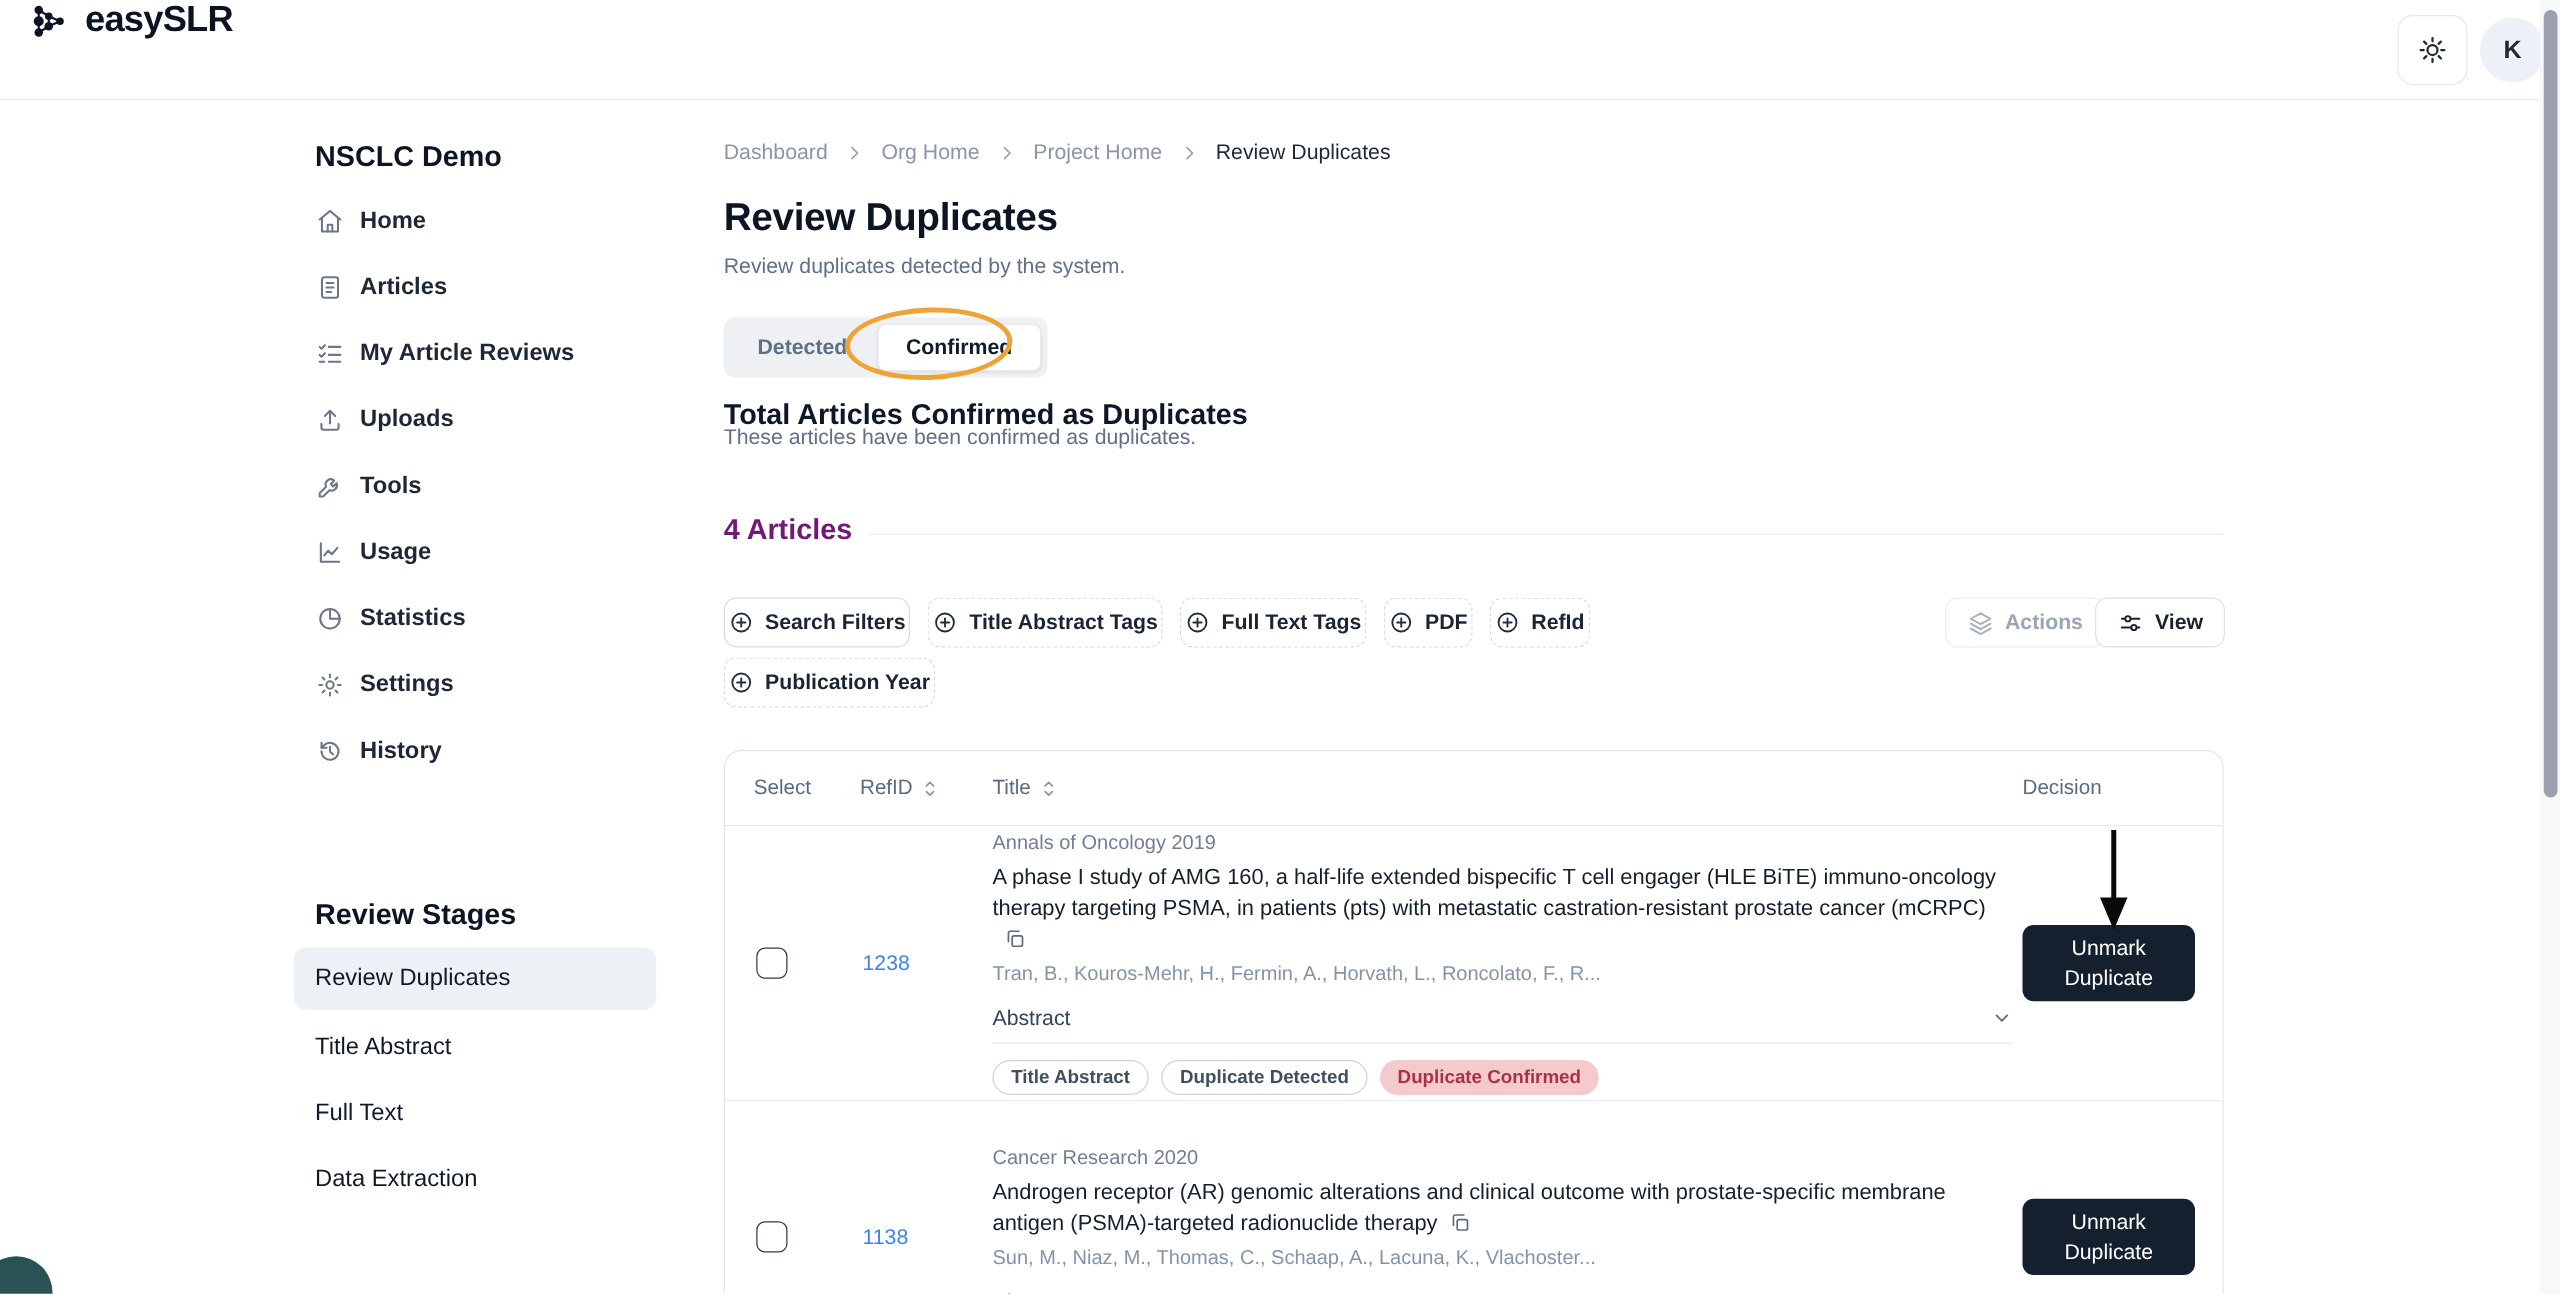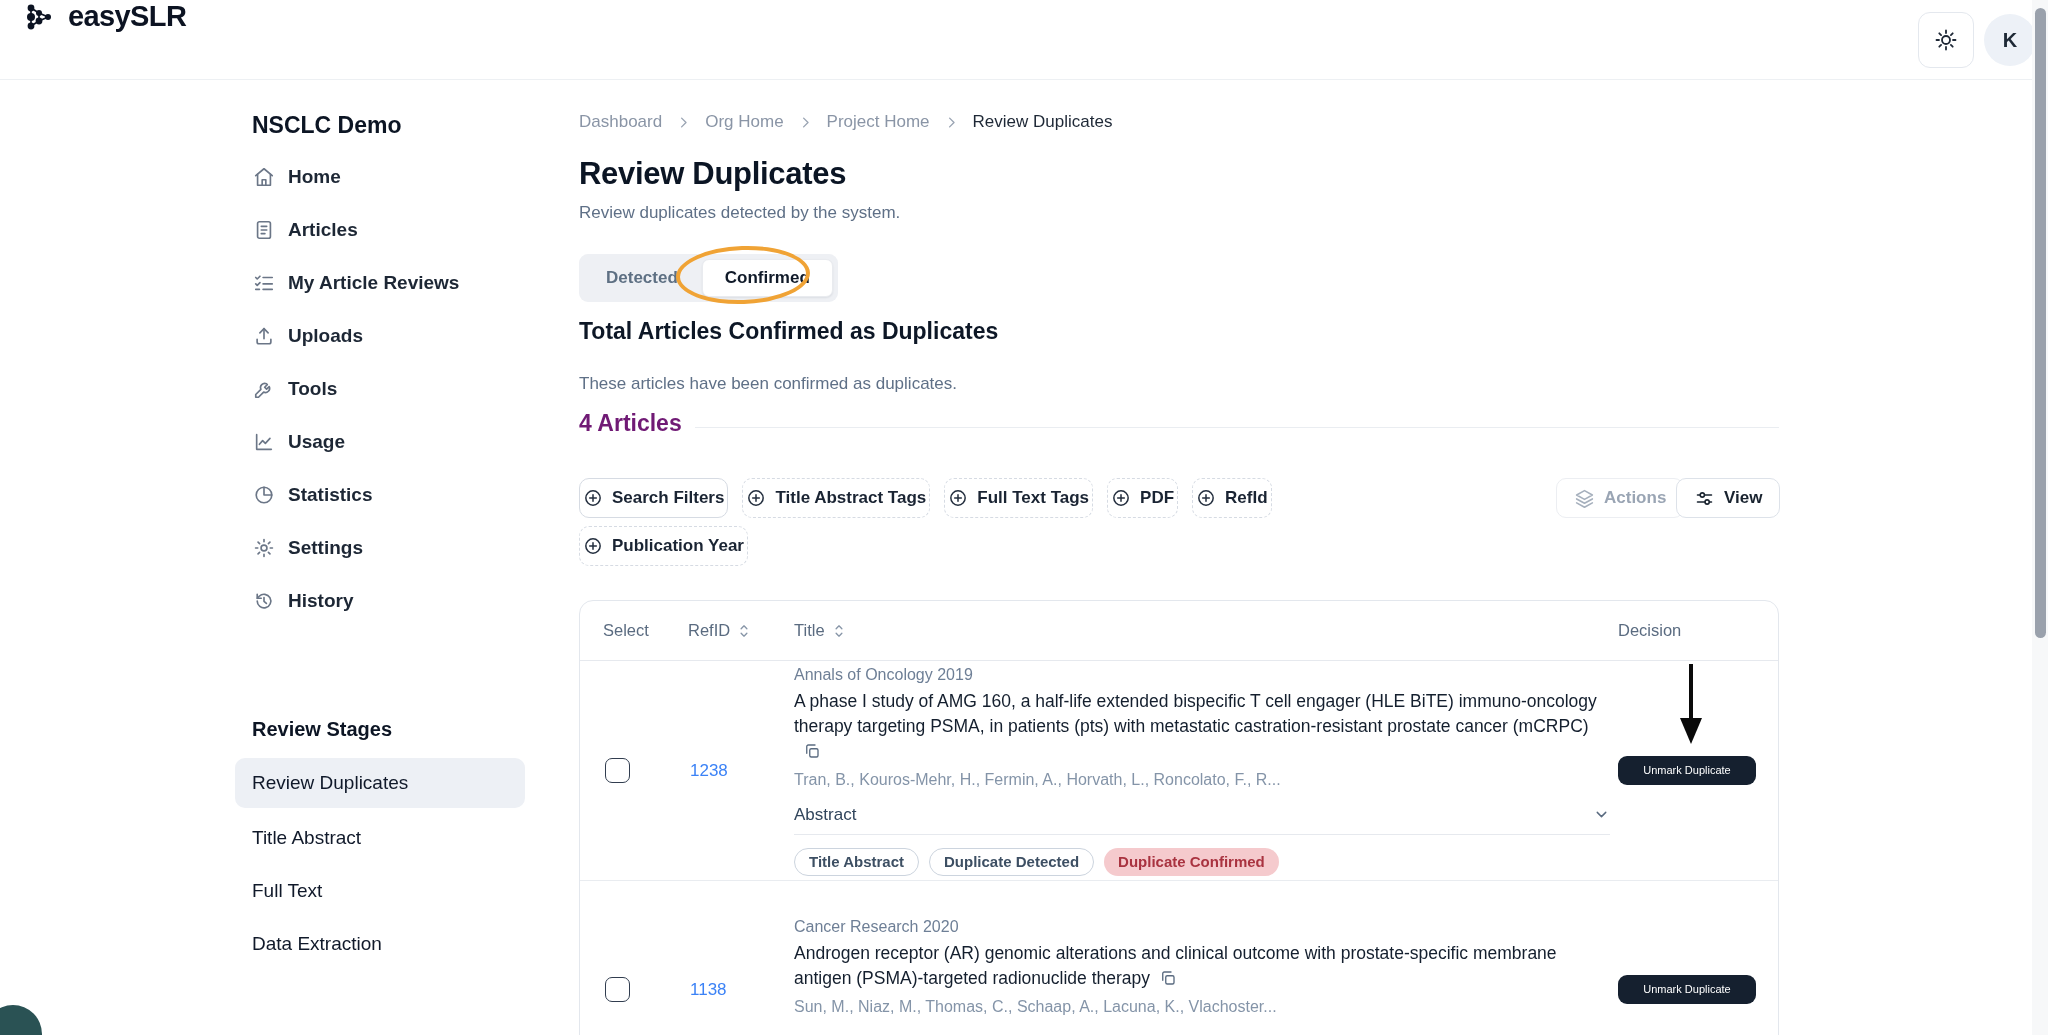--- a/index.html
+++ b/index.html
@@ -14,42 +14,42 @@
   .theme-btn { position:absolute; left:1918px; top:12px; width:56px; height:56px; border:1px solid #e4e8ee; border-radius:12px; background:#fff; display:flex; align-items:center; justify-content:center; color:#1f2937; cursor:pointer; }
   .avatar { position:absolute; left:1984px; top:14px; width:52px; height:52px; border-radius:50%; background:#edf1f7; display:flex; align-items:center; justify-content:center; font-size:20px; font-weight:600; color:#1e2936; cursor:pointer; }
 
   
   .sidebar { position:absolute; top:80px; left:0; width:594px; bottom:0; background:#fff; border-right:1px solid #e8ebef; }
   .project-title { position:absolute; left:252px; top:32px; font-size:23px; font-weight:700; color:#0c1524; }
   .nav-list { position:absolute; left:253px; top:70px; width:260px; }
   .nav-item { height:53px; display:flex; align-items:center; gap:13px; cursor:pointer; }
   .nav-item .nicon { color:#6b7687; width:22px; height:22px; flex:0 0 22px; }
   .nav-item .nlabel { font-size:19px; font-weight:700; color:#1d2735; }
-  .stages-title { position:absolute; left:252px; top:638px; font-size:20px; font-weight:700; color:#0c1524; }
+  .stages-title { position:absolute; left:252px; top:638px; font-size:23px; font-weight:700; color:#0c1524; }
   .stage-list { position:absolute; left:235px; top:678px; width:290px; }
   .stage-item { height:53px; display:flex; align-items:center; padding-left:17px; font-size:19px; font-weight:500; color:#10192a; cursor:pointer; border-radius:10px; }
   .stage-item.active { height:50px; margin-bottom:3px; background:#edf0f5; }
 
   
   .main { position:absolute; left:539px; top:80px; right:0; bottom:0; background:#fff; }
   .crumbs { position:absolute; left:40px; top:32px; display:flex; align-items:center; gap:14px; font-size:17px; color:#8a95a6; }
   .crumbs .sep { color:#9aa4b3; }
   .crumbs .crumb { cursor:pointer; }
   .crumbs .current { color:#1e2836; }
   .page-title { position:absolute; left:40px; top:76px; font-size:31px; font-weight:800; color:#0b1524; letter-spacing:-0.3px; }
   .page-sub { position:absolute; left:40px; top:123px; font-size:17px; color:#5f7087; }
 
   .tabs { position:absolute; left:40px; top:174px; height:48px; background:#eef0f4; border-radius:9px; display:flex; align-items:center; padding:5px; gap:2px; }
   .tab { height:38px; display:flex; align-items:center; justify-content:center; padding:0 22px; font-size:17px; font-weight:600; color:#5e7083; border-radius:7px; cursor:pointer; }
   .tab.active { background:#fff; color:#101a29; border:1px solid #e9ebef; box-shadow:0 1px 2px rgba(16,24,40,.08); }
 
   .annot-ellipse { position:absolute; left:137px; top:166px; width:134px; height:58px; border:4px solid #f0a335; border-radius:50%; transform:rotate(-2deg); z-index:15; pointer-events:none; }
 
   .sec-heading { position:absolute; left:40px; top:238px; font-size:23px; font-weight:700; color:#0d1726; }
-  .sec-sub { position:absolute; left:40px; top:294px; font-size:17px; color:#5f7087; }
+  .sec-sub { position:absolute; left:40px; top:260px; font-size:17px; color:#5f7087; }
   .count-heading { position:absolute; left:40px; top:330px; font-size:23px; font-weight:700; color:#701a75; }
   .count-line { position:absolute; left:156px; top:347px; width:1084px; border-top:1px solid #eaedf1; }
 
   .chips-row1 { position:absolute; left:40px; top:398px; display:flex; gap:14px; }
   .chips-row2 { position:absolute; left:40px; top:446px; display:flex; gap:14px; }
   .chip { height:40px; display:flex; align-items:center; gap:9px; padding:0 3px; background:#fff; border:1px dashed #d6dbe3; border-radius:10px; font-size:17px; font-weight:600; color:#1a2433; cursor:pointer; white-space:nowrap; }
   .chip.solid { border-style:solid; }
   .chip .cicon { color:#232e3e; }
 
   .actions-btn { position:absolute; left:1017px; top:398px; height:40px; display:flex; align-items:center; gap:9px; padding:0 17px; background:#fff; border:1px solid #eceef2; border-radius:10px; font-size:17px; font-weight:600; color:#9aa5b4; cursor:pointer; }
@@ -71,21 +71,21 @@
   .atitle { font-size:17.5px; line-height:25px; color:#141f2e; max-width:824px; }
   .copy-ic { display:inline-block; vertical-align:-3px; margin-left:9px; color:#5a6b80; cursor:pointer; }
   .authors { font-size:16px; color:#8494a8; margin-top:7px; }
   .abs-bar { margin-top:16px; padding-bottom:9px; border-bottom:1px solid #e6e9ee; display:flex; align-items:center; justify-content:space-between; cursor:pointer; }
   .abs-label { font-size:17px; color:#31455c; }
   .chev { color:#5a6b80; }
   .tagrow { margin-top:13px; display:flex; gap:10px; }
   .tag { height:28px; display:flex; align-items:center; padding:0 14px; border-radius:14px; font-size:15px; font-weight:600; background:#fff; border:1px solid #ccd4de; color:#3d4f63; white-space:nowrap; }
   .tag.danger { background:#f5cacd; color:#a93340; border:none; }
   .decision-cell { display:flex; align-items:center; }
-  .unmark-btn { width:138px; background:#15202f; color:#fff; border:none; border-radius:9px; font-family:inherit; font-size:11px; font-weight:500; line-height:1.4; padding:7px 8px; text-align:center; cursor:pointer; }
+  .unmark-btn { width:138px; background:#15202f; color:#fff; border:none; border-radius:9px; font-family:inherit; font-size:17px; font-weight:500; line-height:1.4; padding:7px 8px; text-align:center; cursor:pointer; }
 
   .annot-arrow { position:absolute; left:1133px; top:580px; z-index:15; pointer-events:none; }
 
   
   .scroll-track { position:absolute; top:0; right:0; width:16px; height:1035px; background:#f7f8f9; z-index:30; }
   .scroll-thumb { position:absolute; top:8px; left:3px; width:11px; height:630px; border-radius:7px; background:#9aa1ac; cursor:pointer; }
   .chat-bubble { position:absolute; left:-16px; top:1005px; width:58px; height:58px; border-radius:50%; background:#2a5254; z-index:25; cursor:pointer; }
 </style>
 </head>
 <body>

